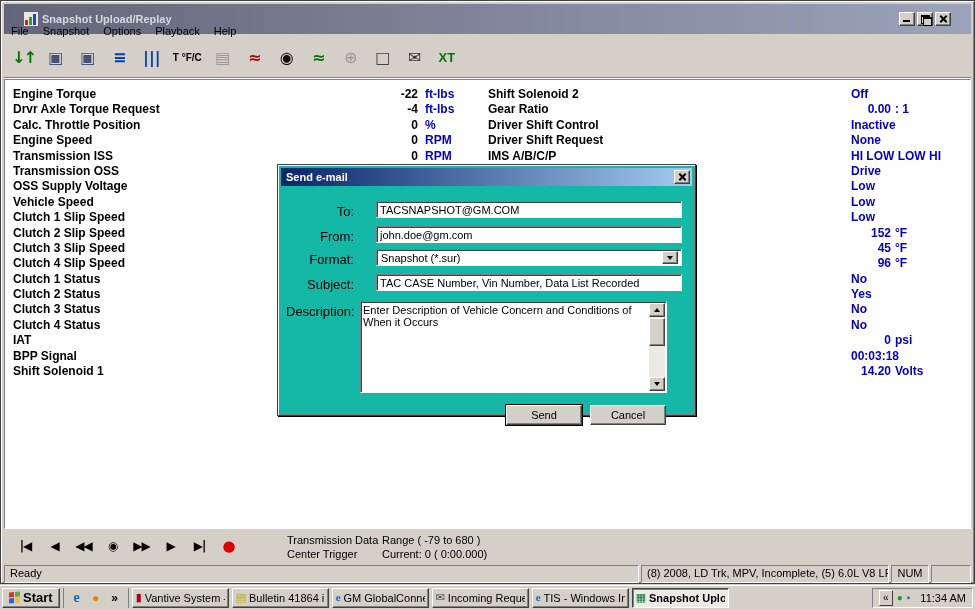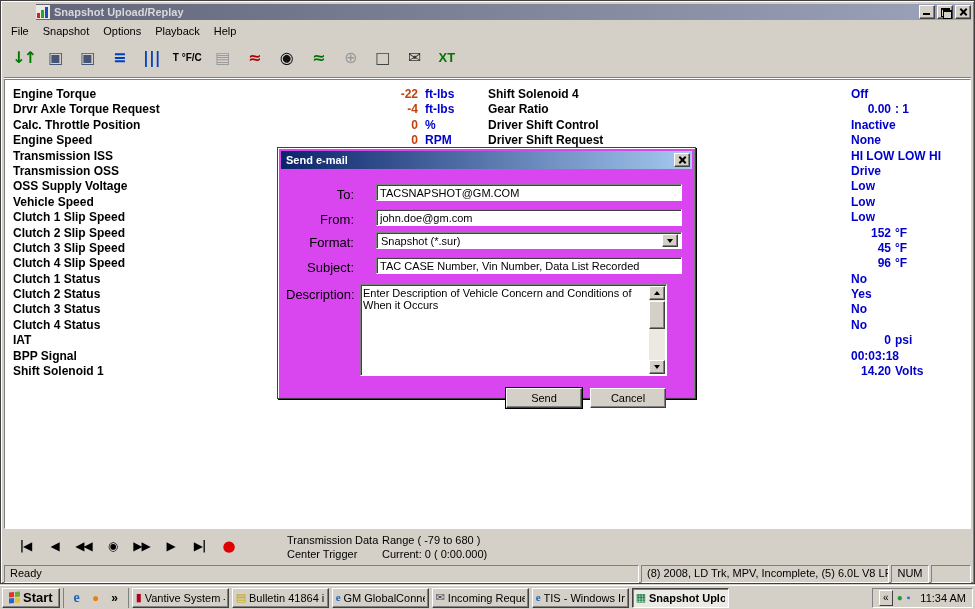--- a/index.html
+++ b/index.html
@@ -5,23 +5,23 @@
   * { margin:0; padding:0; box-sizing:border-box; }
   html,body { background:#000; }
   #screen {
     position:relative; width:975px; height:609px; overflow:hidden;
     background:#d4d0c8; font-family:"Liberation Sans", sans-serif; font-size:11px; color:#000;
   }
   
   .window { position:absolute; left:0; top:0; width:975px; height:584px;
     background:#d4d0c8; border:1px solid #404040;
     box-shadow: inset 1px 1px 0 #fff, inset -1px -1px 0 #808080; }
-  .titlebar { position:absolute; left:3px; top:3px; right:3px; height:16px;
+  .titlebar { position:absolute; left:3px; top:3px; right:3px; height:30px;
     background:linear-gradient(90deg,#63667a,#9ba3ba);
-    display:flex; align-items:center; padding:0 0;margin-left:32px; }
+    display:flex; align-items:center; padding:0 20px; }
   .titlebar .ttext { color:#d8d8dc; font-weight:bold; font-size:11px; margin-left:4px;
     flex:1; white-space:nowrap; }
   .appicon { width:14px; height:14px; display:inline-block; }
   .wbtns { display:flex; gap:2px; }
   .wbtn { width:16px; height:14px; background:#d4d0c8; border:1px solid;
     border-color:#fff #404040 #404040 #fff; box-shadow:inset -1px -1px 0 #808080;
     position:relative; cursor:default; }
   .ic-min::before { content:""; position:absolute; left:3px; bottom:3px; width:7px; height:2px; background:#000; }
   .ic-restore::before { content:""; position:absolute; left:3px; top:2px; width:7px; height:6px;
     border:1px solid #000; border-top-width:2px; }
@@ -55,29 +55,29 @@
   .toolbar [data-name="new-page-icon"] { color:#444; }
   .toolbar [data-name="email-icon"] { color:#333; }
   .toolbar [data-name="export-icon"] { color:#007800; font-weight:bold; font-size:13px; font-family:"Liberation Sans",sans-serif; }
   
   .client { position:absolute; left:3px; top:78px; right:3px; height:450px; background:#fff;
     border:1px solid; border-color:#808080 #fff #fff #808080; overflow:hidden; }
   .data-area { position:absolute; left:0; top:7px; right:0; }
   .drow { position:relative; height:15.4px; }
   .drow span { position:absolute; top:0; white-space:nowrap; font-size:12px; font-weight:bold; }
   .c-l  { left:8px;   color:#000; }
-  .c-v  { left:338px; width:75px; text-align:right; color:#c2410c; }
+  .c-v  { left:338px; width:75px; text-align:right; color:#000000; }
   .c-u  { left:420px; color:#0000cc; }
   .c-l2 { left:483px; color:#000; }
   .c-v2 { left:846px; width:40px; color:#0000cc; }
   .c-v2[data-align="r"] { text-align:right; }
   .c-u2 { left:890px; color:#0000cc; }
   
-  .dialog { position:absolute; left:277px; top:147px; width:419px; height:252px; z-index:10;
-    background:#d946ef; border:1px solid #404040;
+  .dialog { position:absolute; left:277px; top:164px; width:419px; height:252px; z-index:10;
+    background:#14b8a6; border:1px solid #404040;
     box-shadow: inset 1px 1px 0 #fff, inset -1px -1px 0 #808080, 1px 1px 0 #000; }
   .dtitle { position:absolute; left:3px; top:3px; right:3px; height:18px;
     background:linear-gradient(90deg,#0a246a,#a6caf0); display:flex; align-items:center; padding:0 2px; }
   .dtitle .ttext { color:#fff; font-weight:bold; font-size:11px; margin-left:3px; flex:1; }
   .dlabel { position:absolute; left:8px; width:68px; text-align:right; font-size:13px; }
   .dinput { position:absolute; left:82px; width:306px; height:17px; background:#fff;
     border:1px solid; border-color:#808080 #fff #fff #808080;
     box-shadow: inset 1px 1px 0 #404040; font-family:"Liberation Sans",sans-serif;
     font-size:11px; padding:1px 3px;margin-left:16px; }
   .combo { display:flex; align-items:center; }
@@ -220,21 +220,21 @@
         <button class="tbtn" data-name="export-icon">XT</button>
       </div>
 
     <div class="client" data-name="data-client-area">
       <div class="data-area" data-name="parameter-list">
 
           <div class="drow" data-name="data-row">
             <span class="c-l" data-name="param-label">Engine Torque</span>
             <span class="c-v" data-name="param-value">-22</span>
             <span class="c-u" data-name="param-unit">ft-lbs</span>
-            <span class="c-l2" data-name="param-label-2">Shift Solenoid 4</span>
+            <span class="c-l2" data-name="param-label-2">Shift Solenoid 2</span>
             <span class="c-v2" data-name="param-value-2" data-align="l">Off</span>
             <span class="c-u2" data-name="param-unit-2"></span>
           </div>
 
           <div class="drow" data-name="data-row">
             <span class="c-l" data-name="param-label">Drvr Axle Torque Request</span>
             <span class="c-v" data-name="param-value">-4</span>
             <span class="c-u" data-name="param-unit">ft-lbs</span>
             <span class="c-l2" data-name="param-label-2">Gear Ratio</span>
             <span class="c-v2" data-name="param-value-2" data-align="r">0.00</span>

